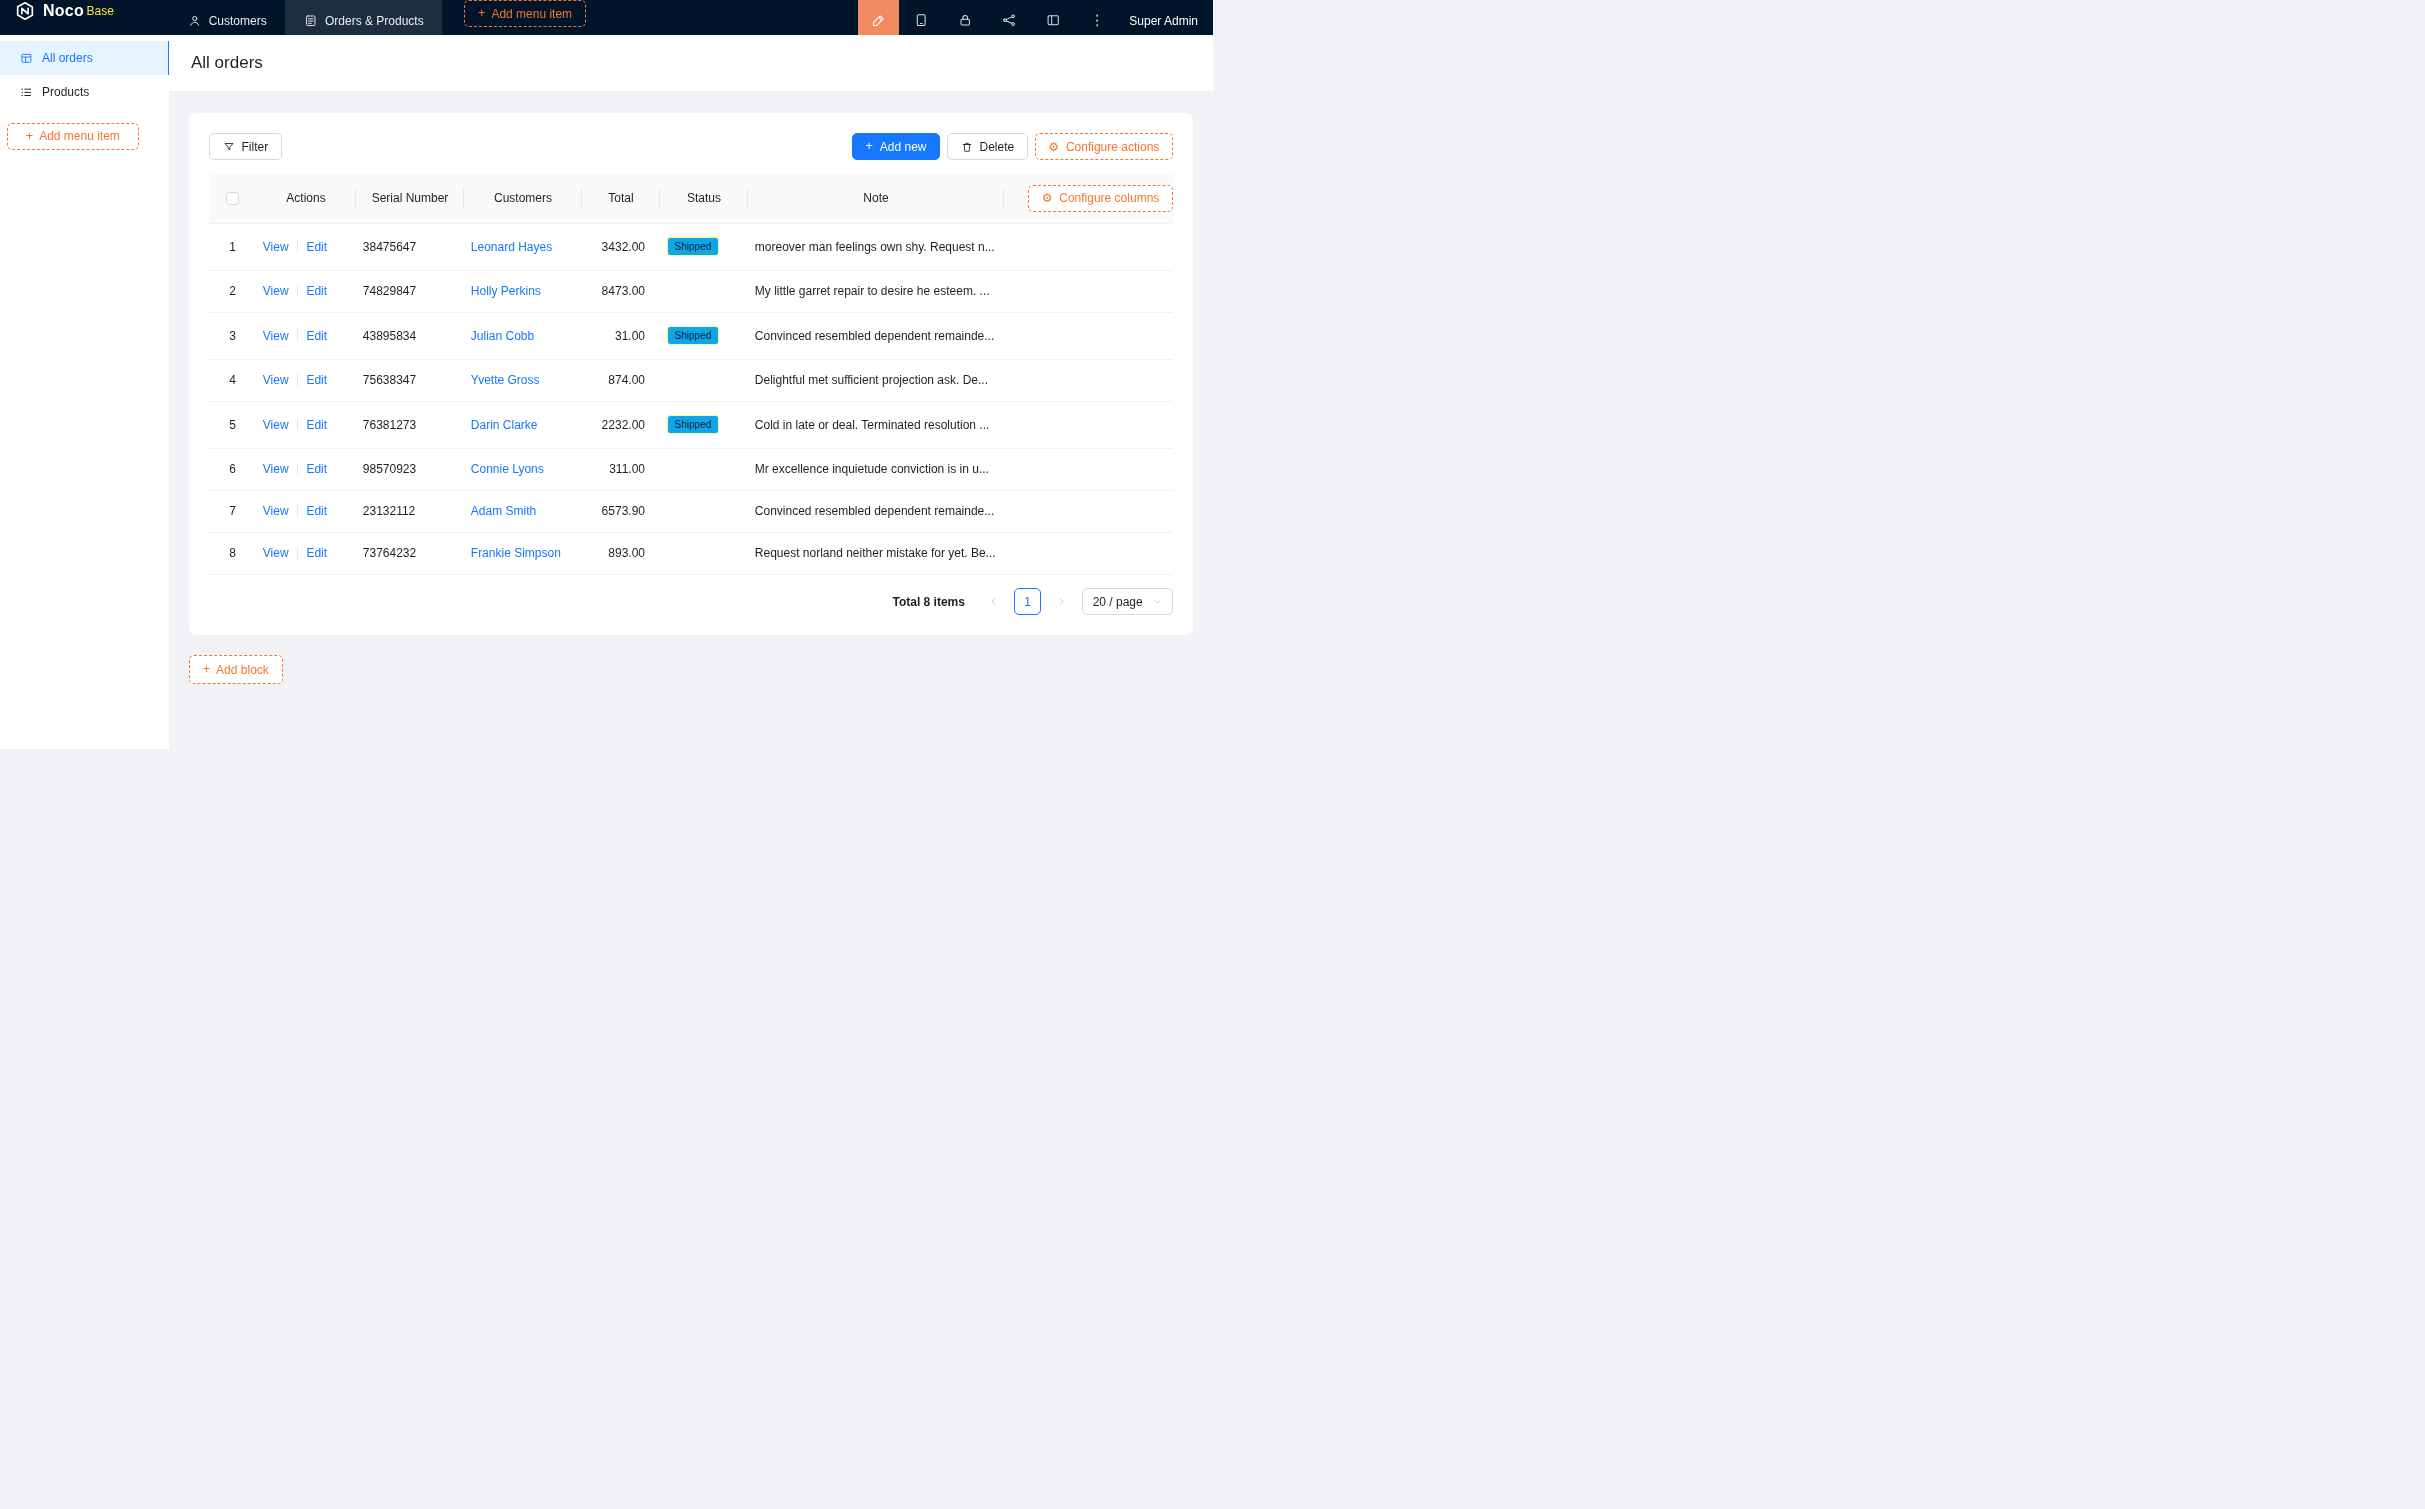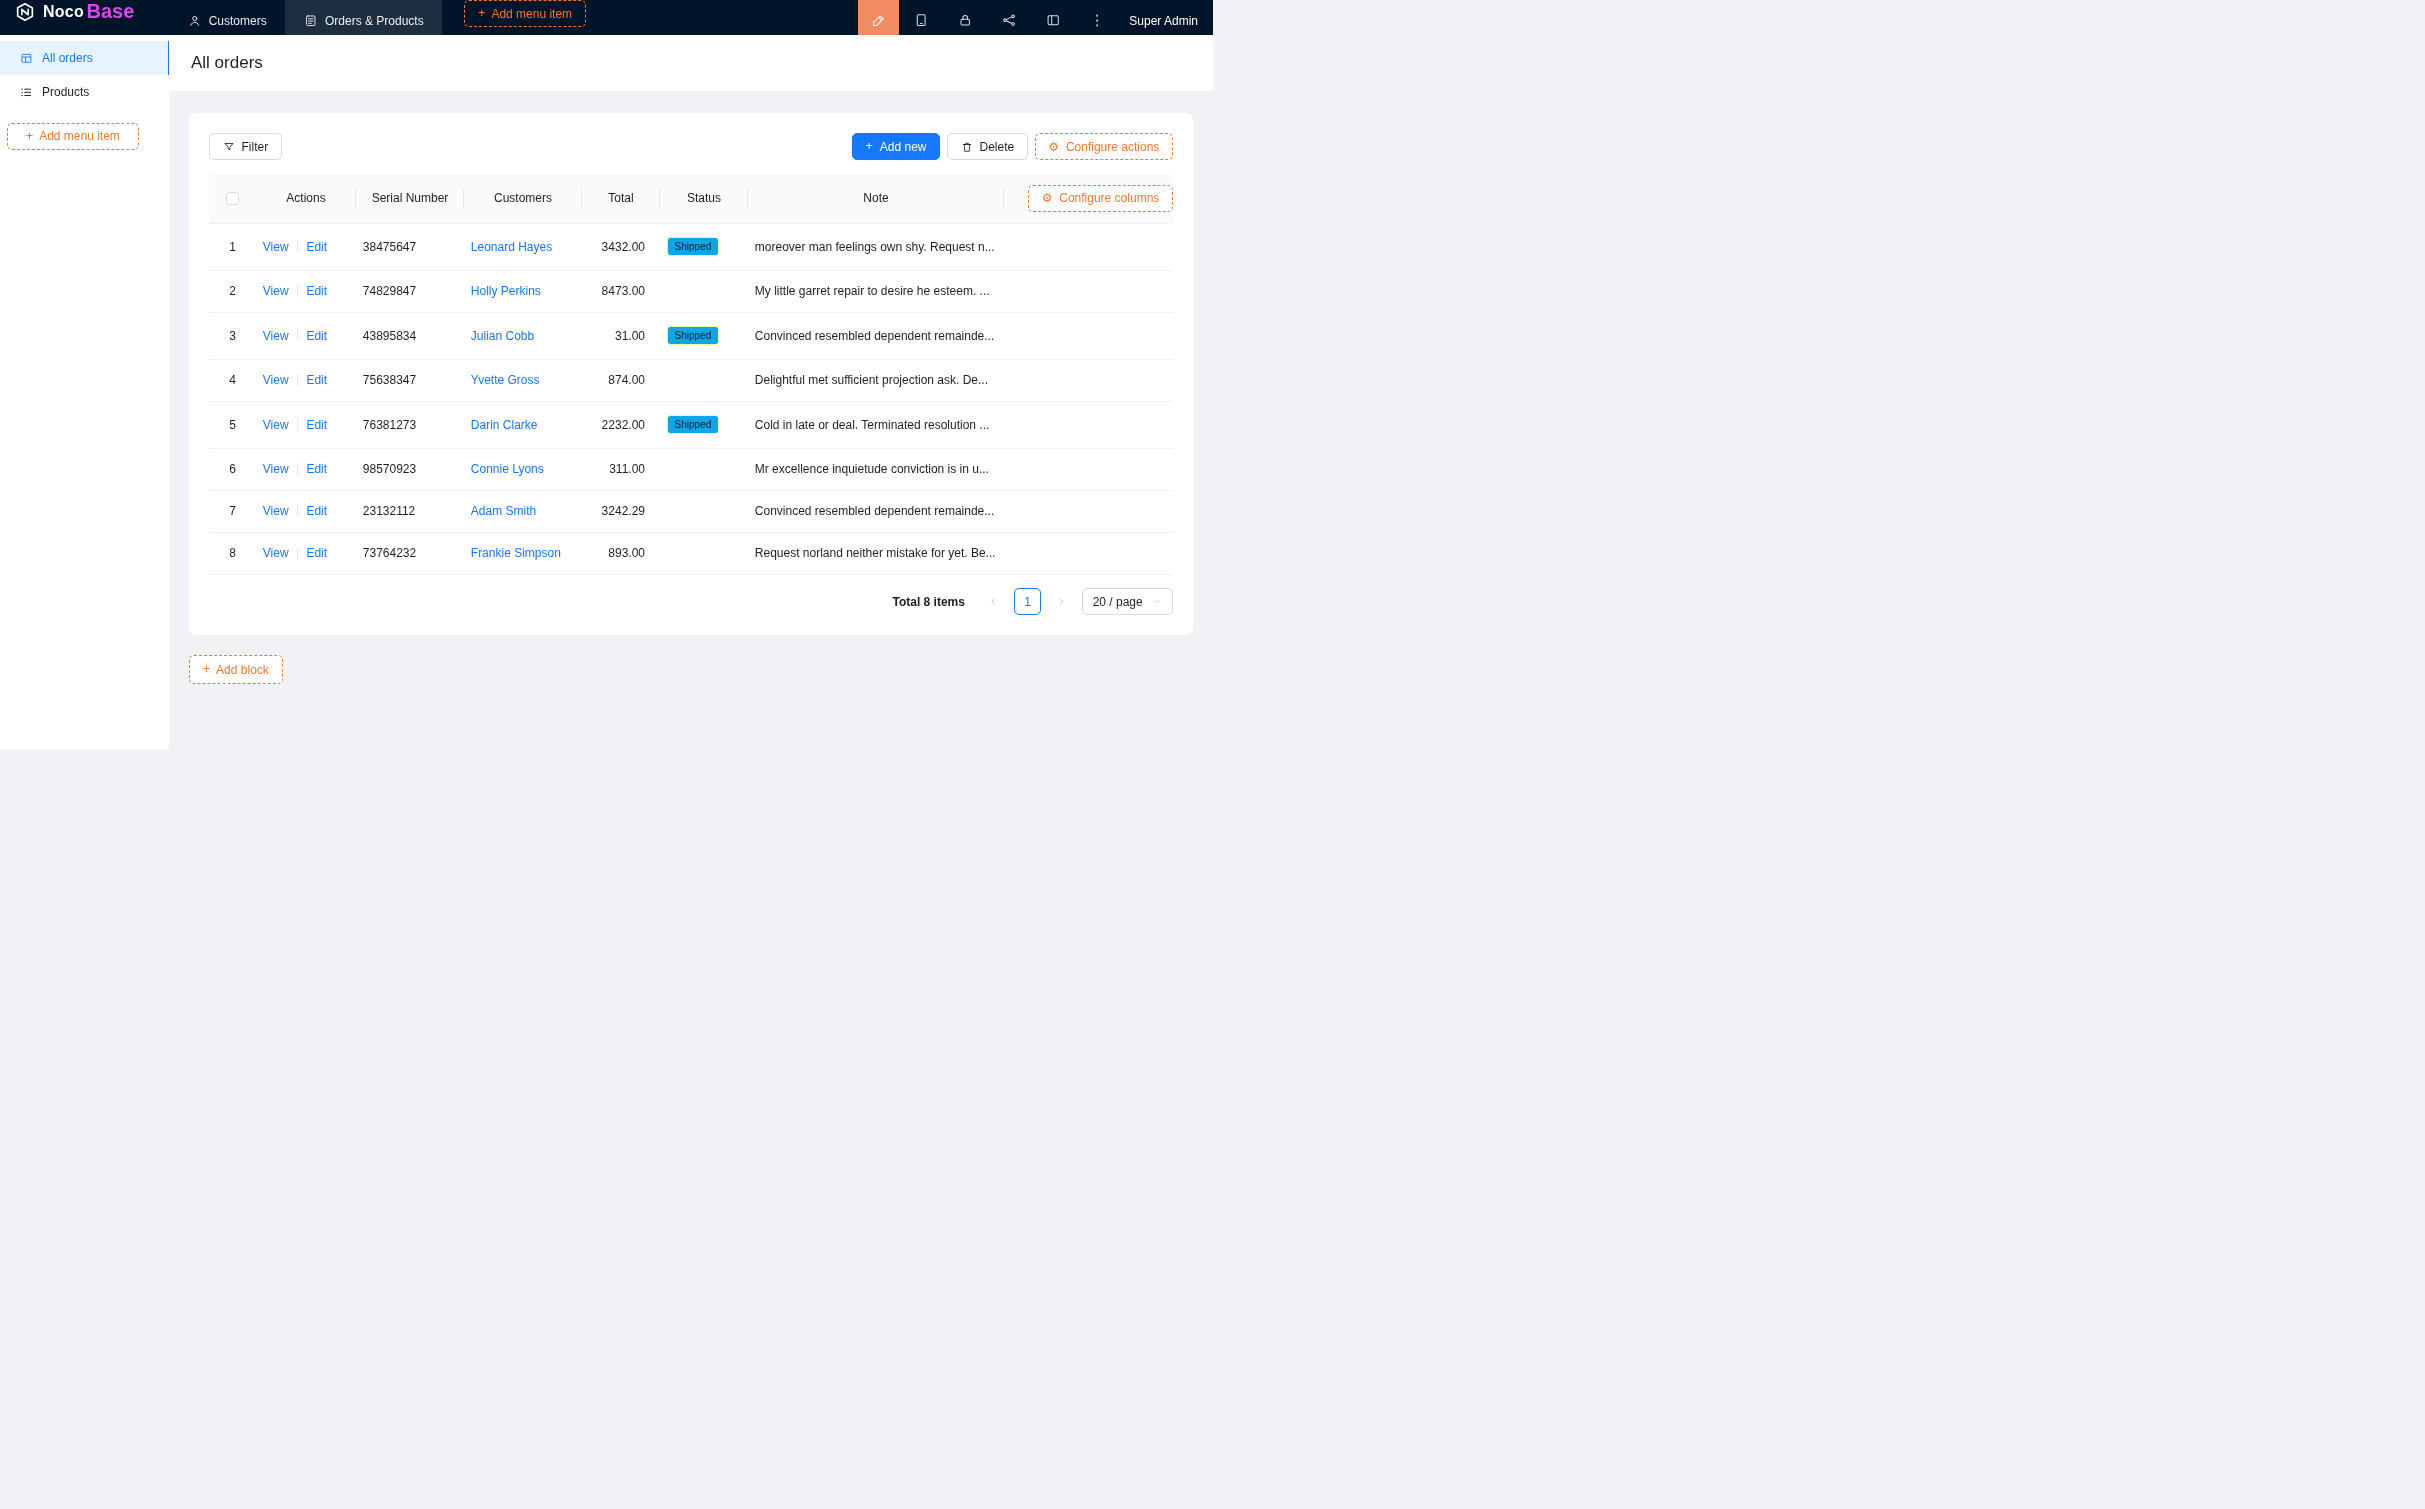--- a/index.html
+++ b/index.html
@@ -8,21 +8,21 @@
   body {
     width:1213px; height:755px; overflow:hidden;
     font-family:"Liberation Sans", sans-serif;
     background:#f0f2f5; color:rgba(0,0,0,0.88); font-size:12px;
   }
   
   .topbar { display:flex; align-items:flex-start; height:35px; background:#001529; color:#fff; }
   .logo { width:169px; flex-shrink:0; display:flex; align-items:center; gap:7.6px; padding-left:13.5px; }
   .logo svg { width:22px; height:22px; stroke:#fff; }
   .logo-noco { font-weight:700; font-size:16px; letter-spacing:0.2px; }
-  .logo-base { font-weight:700; font-size:20px; color:#d946ef; margin-left:-5px; }
+  .logo-base { font-weight:400; font-size:12px; color:#fde047; margin-left:-5px; }
   .topnav { display:flex; height:41px; }
   .topnav-item { height:41px; display:flex; align-items:center; gap:7.6px; padding:0 18.6px;
     font-size:12px; color:rgba(255,255,255,0.92); cursor:pointer; }
   .topnav-item.active { background:rgba(255,255,255,0.11); }
   .topnav-item svg { width:13.5px; height:13.5px; }
   .btn-dashed { display:inline-flex; align-items:center; justify-content:center; gap:6px;
     border:0.8px dashed #f5762e; color:#f5762e; background:transparent; border-radius:5px;
     height:27px; padding:0 12.7px; font-size:12px; cursor:pointer; font-family:inherit; white-space:nowrap; }
   .plus { font-size:12.7px; line-height:1; font-weight:400; }
   .topbar-add { margin-left:22px; }
@@ -361,21 +361,21 @@
   </tr>
               <tr>
     <td class="col-index">7</td>
     <td>
       <a class="link">View</a><span class="action-divider"></span><a class="link">Edit</a>
     </td>
     <td>23132112</td>
     <td>
       <a class="link">Adam Smith</a>
     </td>
-    <td class="col-total">3242.29</td>
+    <td class="col-total">6573.90</td>
     <td>
       
     </td>
     <td>Convinced resembled dependent remainde...</td>
     <td></td>
   </tr>
               <tr>
     <td class="col-index">8</td>
     <td>
       <a class="link">View</a><span class="action-divider"></span><a class="link">Edit</a>

